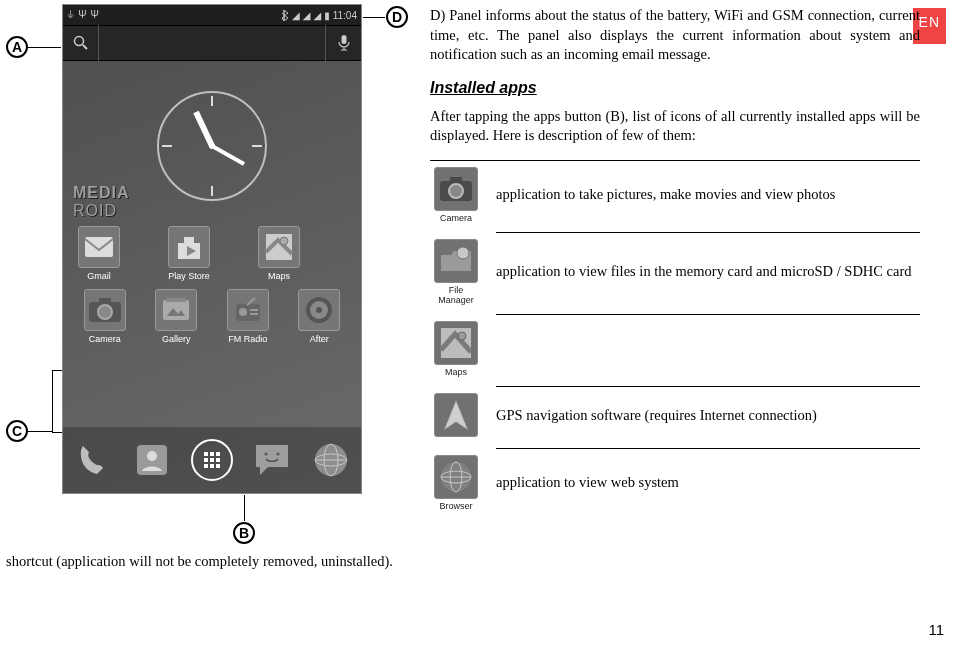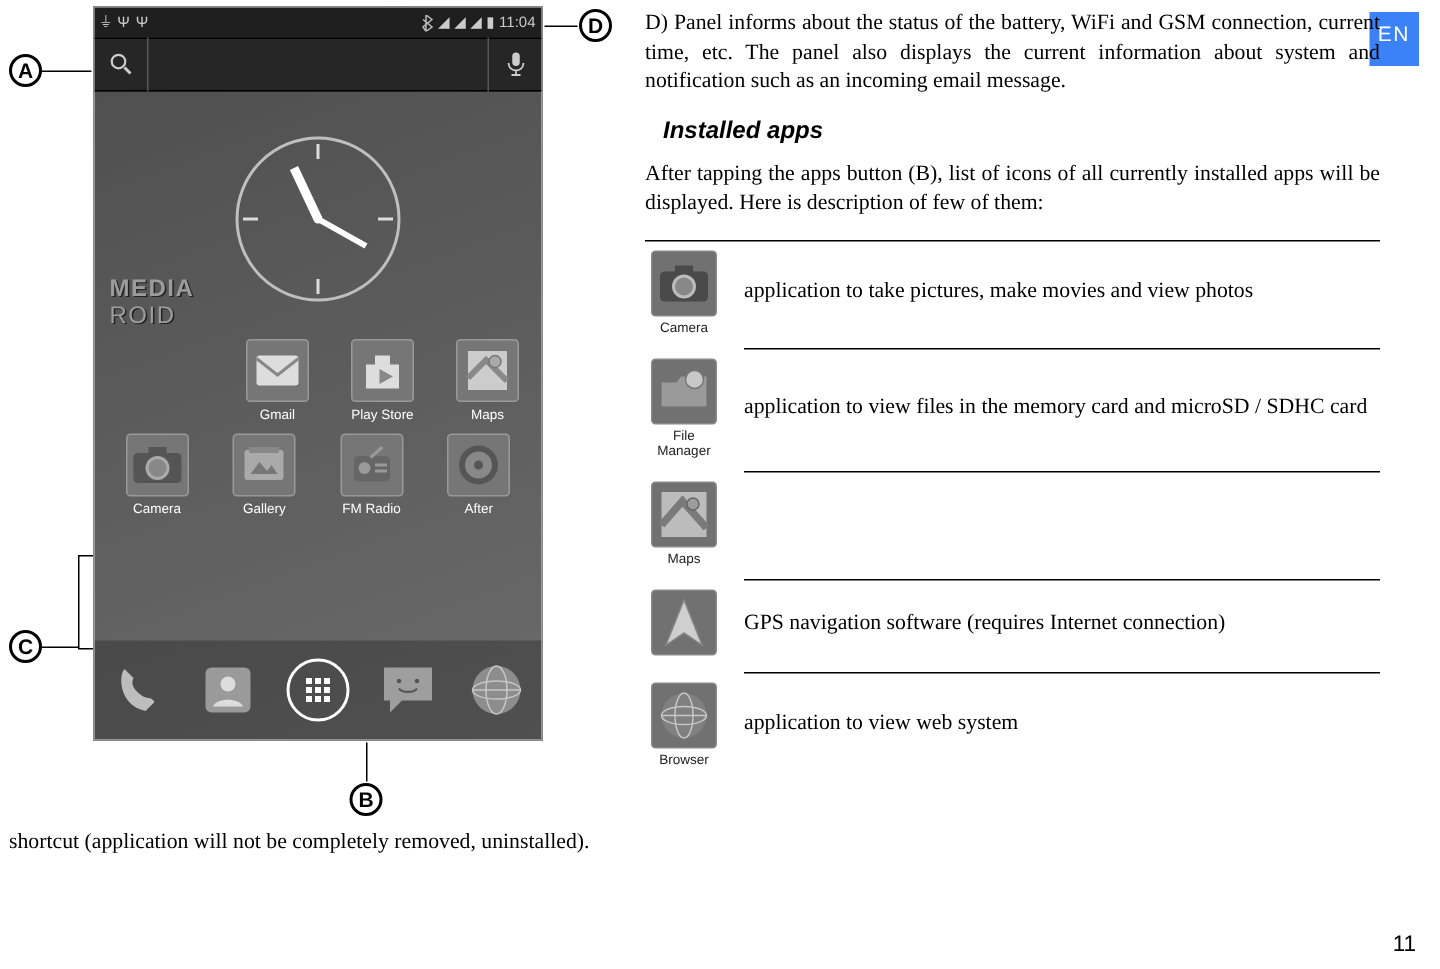--- a/index.html
+++ b/index.html
@@ -1,19 +1,19 @@
 <!DOCTYPE html>
 <html><head>
 <meta charset="utf-8">
 <style>
   * { box-sizing: border-box; margin: 0; padding: 0; }
   body { width: 960px; height: 646px; font-family: Georgia, 'Times New Roman', serif; background: #fff; color: #000; position: relative; }
 
   
-  .en-badge { position: absolute; right: 14px; top: 8px; background: #3b82f6; color: #fff; padding: 6px 6px 14px 6px; font: 14px Arial, sans-serif; letter-spacing: 1px; }
+  .en-badge { position: absolute; right: 14px; top: 8px; background: #ef4444; color: #fff; padding: 6px 6px 14px 6px; font: 14px Arial, sans-serif; letter-spacing: 1px; }
 
   
   .phone { position: absolute; left: 62px; top: 4px; width: 300px; height: 490px; background: linear-gradient(160deg,#4d4d4d,#6b6b6b); border: 1px solid #888; overflow: hidden; }
   .status-bar { height: 20px; background: #1f1f1f; color: #ccc; font: 10px Arial; display: flex; align-items: center; padding: 0 4px; justify-content: space-between; }
   .status-left { display:flex; gap:4px; }
   .status-right { display:flex; gap:3px; align-items: center; }
   .search-row { height: 36px; background: #262626; display:flex; align-items:center; margin: 0; border-top:1px solid #000; border-bottom:1px solid #000; }
   .search-row .mag { width:36px; height:36px; display:flex; align-items:center; justify-content:center; border-right:1px solid #555; }
   .search-row .mic { margin-left:auto; width:36px; height:36px; display:flex; align-items:center; justify-content:center; border-left:1px solid #555; }
   .clock-area { height: 170px; display:flex; align-items:center; justify-content:center; }
@@ -37,21 +37,21 @@
   .lead-d { left:363px; top:17px; width:22px; height:1px; }
   .lead-c1 { left:28px; top:431px; width:24px; height:1px; }
   .lead-c2 { left:52px; top:370px; width:1px; height:62px; }
   .lead-c3 { left:52px; top:370px; width:10px; height:1px; }
   .lead-c4 { left:52px; top:432px; width:10px; height:1px; }
   .lead-b { left:244px; top:495px; width:1px; height:26px; }
 
   
   .col-right { position:absolute; left:430px; top:6px; width:490px; font-size:14.5px; line-height:1.35; text-align: justify;}
   .para { margin-bottom: 14px; }
-  .section-head { font: bold italic 16px Arial, sans-serif; margin: 6px 0 10px 12px; }
+  .section-head { font: bold italic 16px Arial, sans-serif; text-decoration: underline; margin: 6px 0 10px 0; }
   .app-desc-row { display:flex; align-items:center; margin: 6px 0 0 0; padding-bottom:6px; }
   .app-desc-icon { width:52px; flex:0 0 52px; text-align:center; margin-right:14px; }
   .app-desc-icon .ibox { width:44px; height:44px; margin:0 auto; background:#717171; border:1px solid #888; border-radius:3px; display:flex; align-items:center; justify-content:center; overflow:hidden; }
   .app-desc-icon .ilabel { font:9px Arial; color:#222; margin-top:2px; }
   .app-desc-text { flex:1; text-align: justify; }
   .short-rule { border:none; border-top:1px solid #000; margin:3px 0 3px 66px; }
   .short-rule-full { border:none; border-top:1px solid #000; margin:3px 0; }
 
   
   .fragment { position:absolute; left:6px; top:552px; width:420px; font-size:14.5px; text-align:justify; line-height:1.35;font-family:Liberation Serif, serif;}
@@ -122,21 +122,21 @@
       <line x1="60" y1="60" x2="44" y2="26" stroke="#fff" stroke-width="6"></line>
       <line x1="60" y1="60" x2="92" y2="78" stroke="#fff" stroke-width="4"></line>
       <circle cx="60" cy="60" r="3" fill="#fff"></circle>
     </svg>
   </div>
   <div class="brand">
     <div style="font-size:16px;font-weight:bold;letter-spacing:1px;">MEDIA</div>
     <div style="font-size:16px;font-weight:normal;letter-spacing:1px;">ROID</div>
   </div>
   <div class="app-grid">
-    <div class="app-row" style="justify-content:flex-end; gap:10px;">
+    <div class="app-row" style="justify-content:flex-start; gap:30px;">
       <div class="app-cell">
         <div class="ico">
             <svg width="30" height="22" viewBox="0 0 30 22">
               <rect x="1" y="1" width="28" height="20" rx="2" fill="#ddd"></rect>
               <polyline points="1,3 15,14 29,3" fill="none" stroke="#888" stroke-width="2"></polyline>
             </svg>
           </div>
         <div>Gmail</div>
       </div>
       <div class="app-cell">

